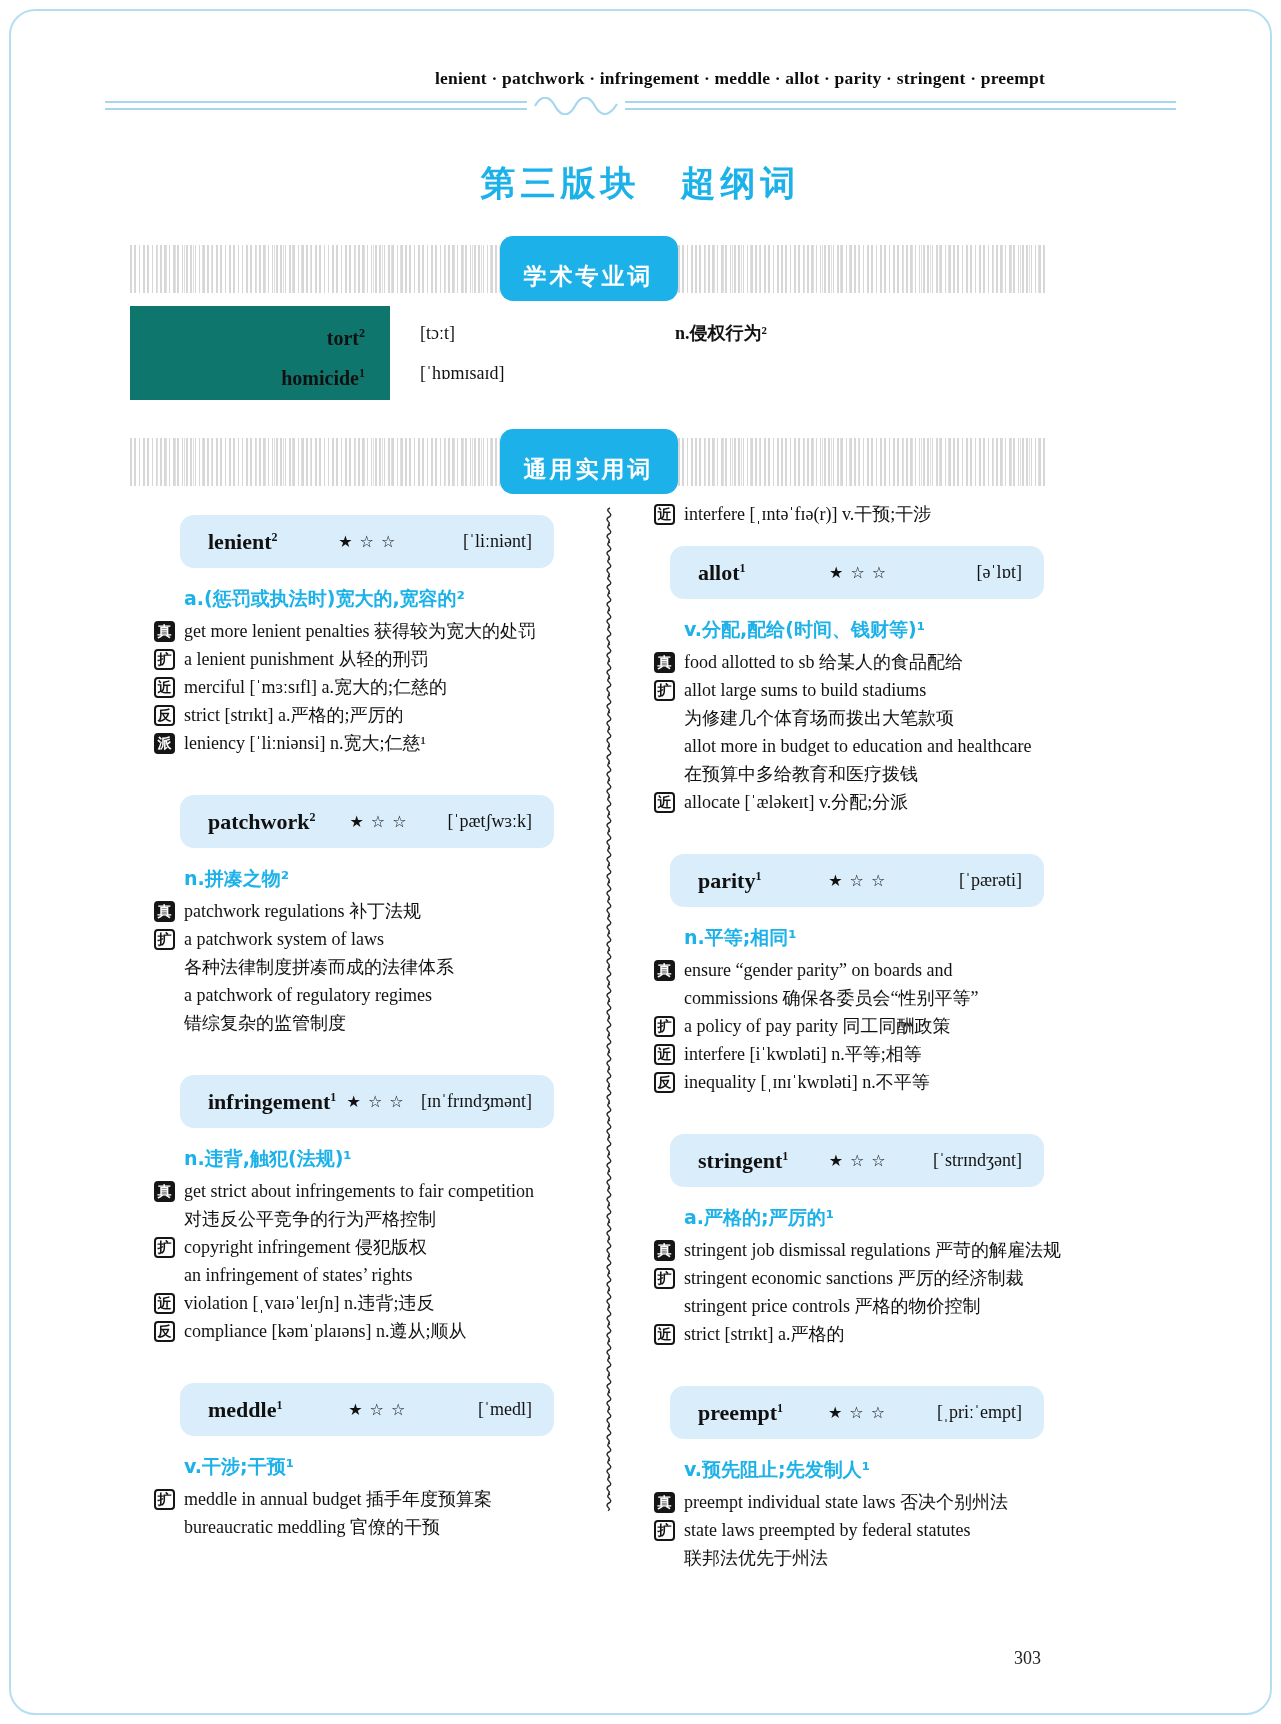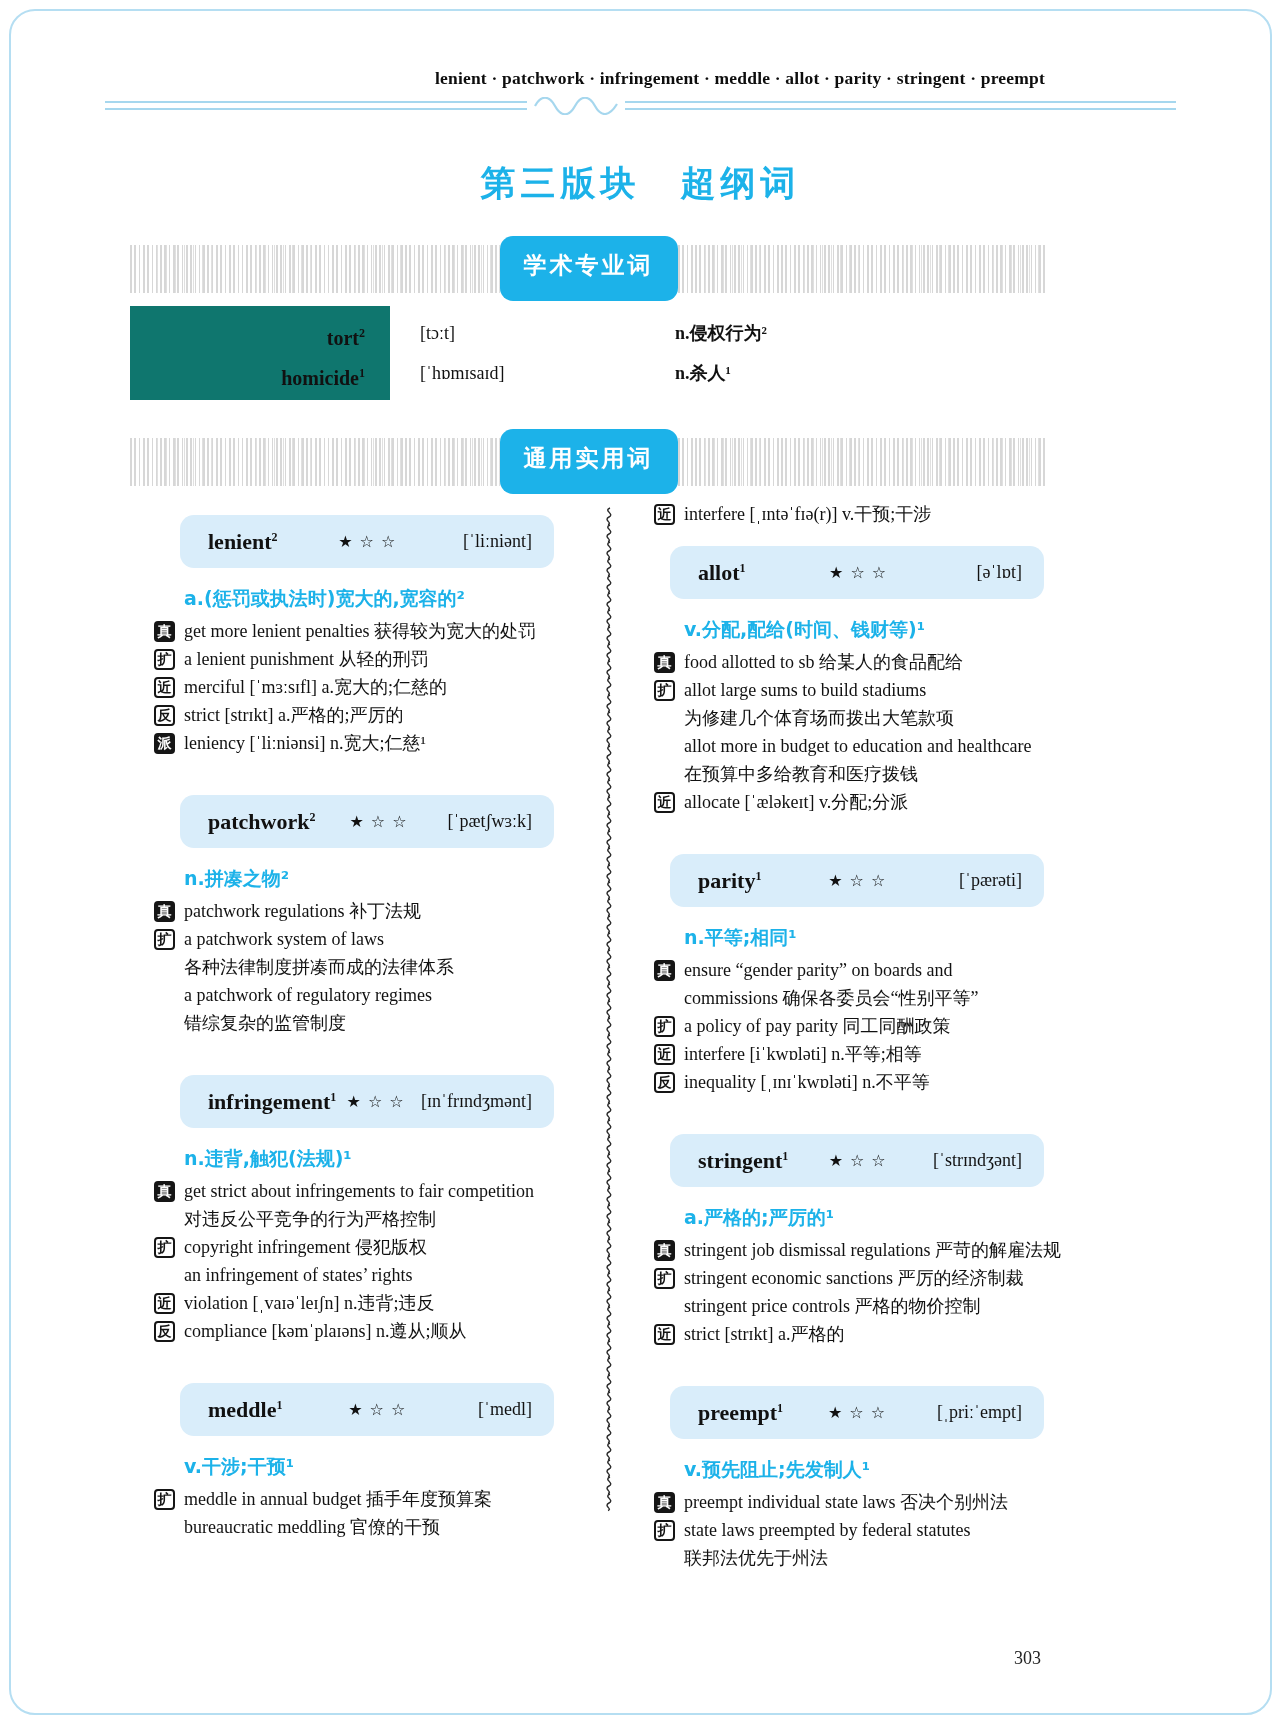--- a/index.html
+++ b/index.html
@@ -29,21 +29,21 @@
     color:#1cb2e9; letter-spacing:5px; font-family:"DejaVu Sans", sans-serif;
   }
   .banner { display:flex; align-items:center; height:49px; margin:37px 234px 0 130px; }
   .banner .stripes {
     flex:1; height:48px;
     background:
       repeating-linear-gradient(90deg, #d7d7d7 0 1.6px, rgba(255,255,255,0) 1.6px 4.3px),
       repeating-linear-gradient(90deg, rgba(199,199,199,.55) 0 1px, rgba(255,255,255,0) 1px 9px);
   }
   .badge {
-    height:65px; line-height:49px; padding:5px 24px; background:#1cb2e9; color:#fff;
+    height:65px; line-height:49px; padding:16px 24px; background:#1cb2e9; color:#fff;
     font-size:23px; font-weight:bold; border-radius:13px; letter-spacing:3px;
     font-family:"DejaVu Sans", sans-serif; white-space:nowrap;
   }
   .academic { display:flex; margin:13px 234px 0 130px; }
   .ac-words { width:260px; background:#0f766e; padding:7px 0; }
   .ac-word  { height:40px; line-height:40px; text-align:right; padding-right:25px;
               font-weight:bold; font-size:20px; }
   .hw-sup   { font-size:12px; vertical-align:super; font-weight:bold; }
   .ac-ipas  { width:255px; padding:7px 0 0 30px; }
   .ac-ipa   { height:40px; line-height:40px; font-size:18px; }
@@ -111,21 +111,20 @@
     <div class="ac-words" id="ac-words">
         <div class="ac-word"><span>tort</span><sup class="hw-sup">2</sup></div>
         <div class="ac-word"><span>homicide</span><sup class="hw-sup">1</sup></div>
       </div>
     <div class="ac-ipas" id="ac-ipas">
         <div class="ac-ipa">[tɔːt]</div>
         <div class="ac-ipa">[ˈhɒmɪsaɪd]</div>
       </div>
     <div class="ac-defs" id="ac-defs">
         <div class="ac-def">n.侵权行为²</div>
-        <div class="ac-def">n.杀人¹</div>
       </div>
   </div>
 
   <div class="banner">
     <div class="stripes"></div>
     <div class="badge">通用实用词</div>
     <div class="stripes"></div>
   </div>
 
   <div class="columns">

